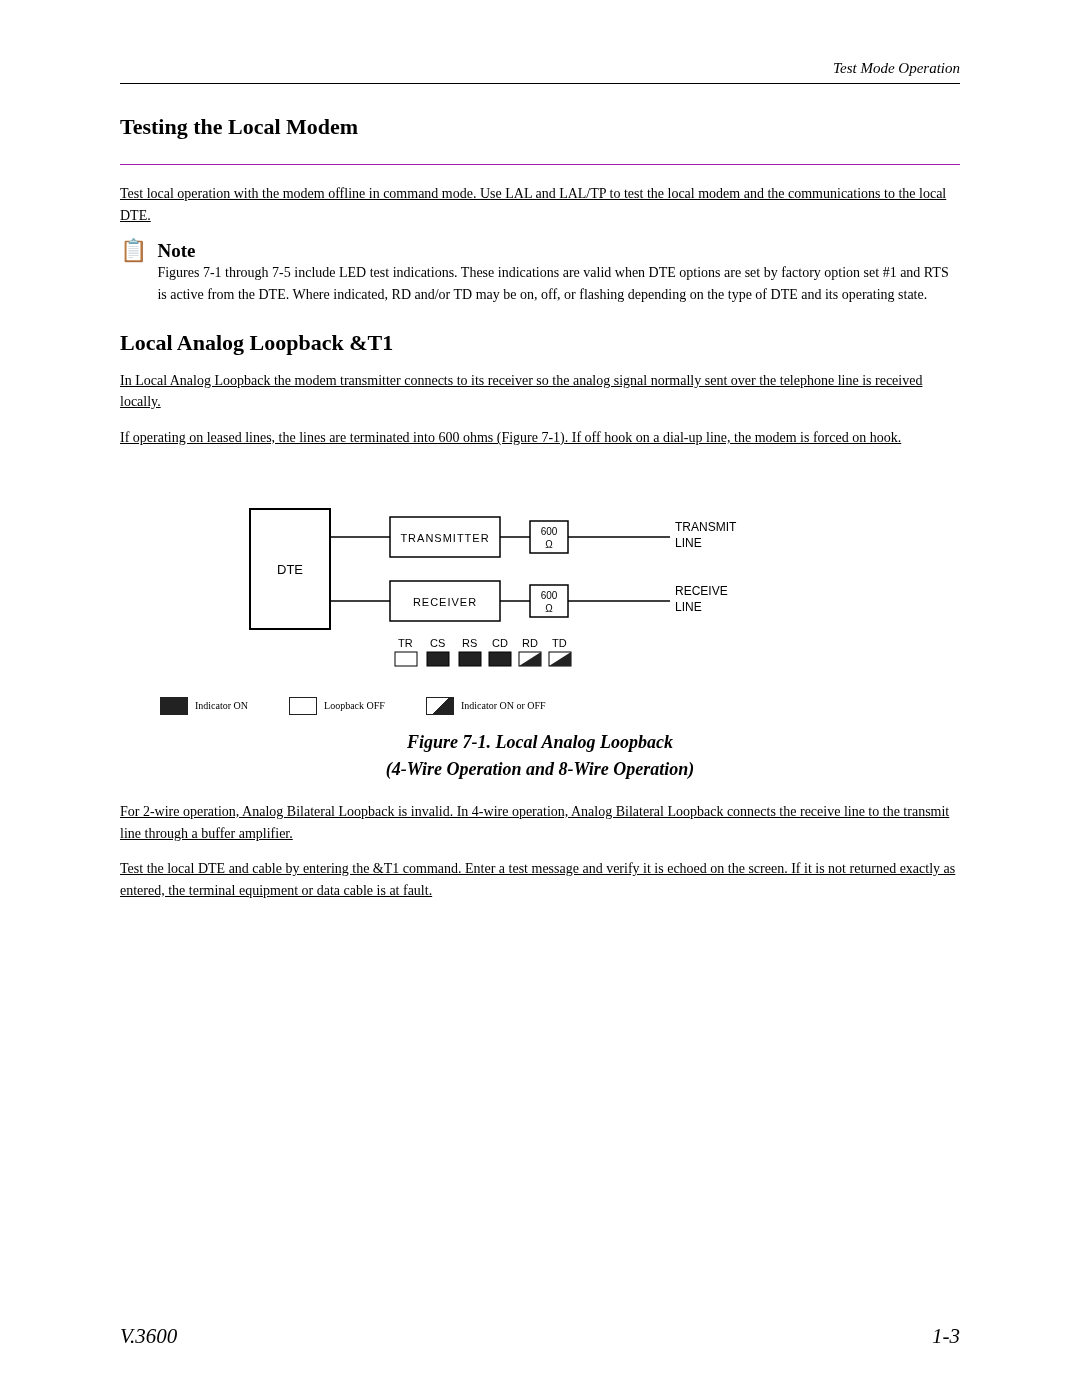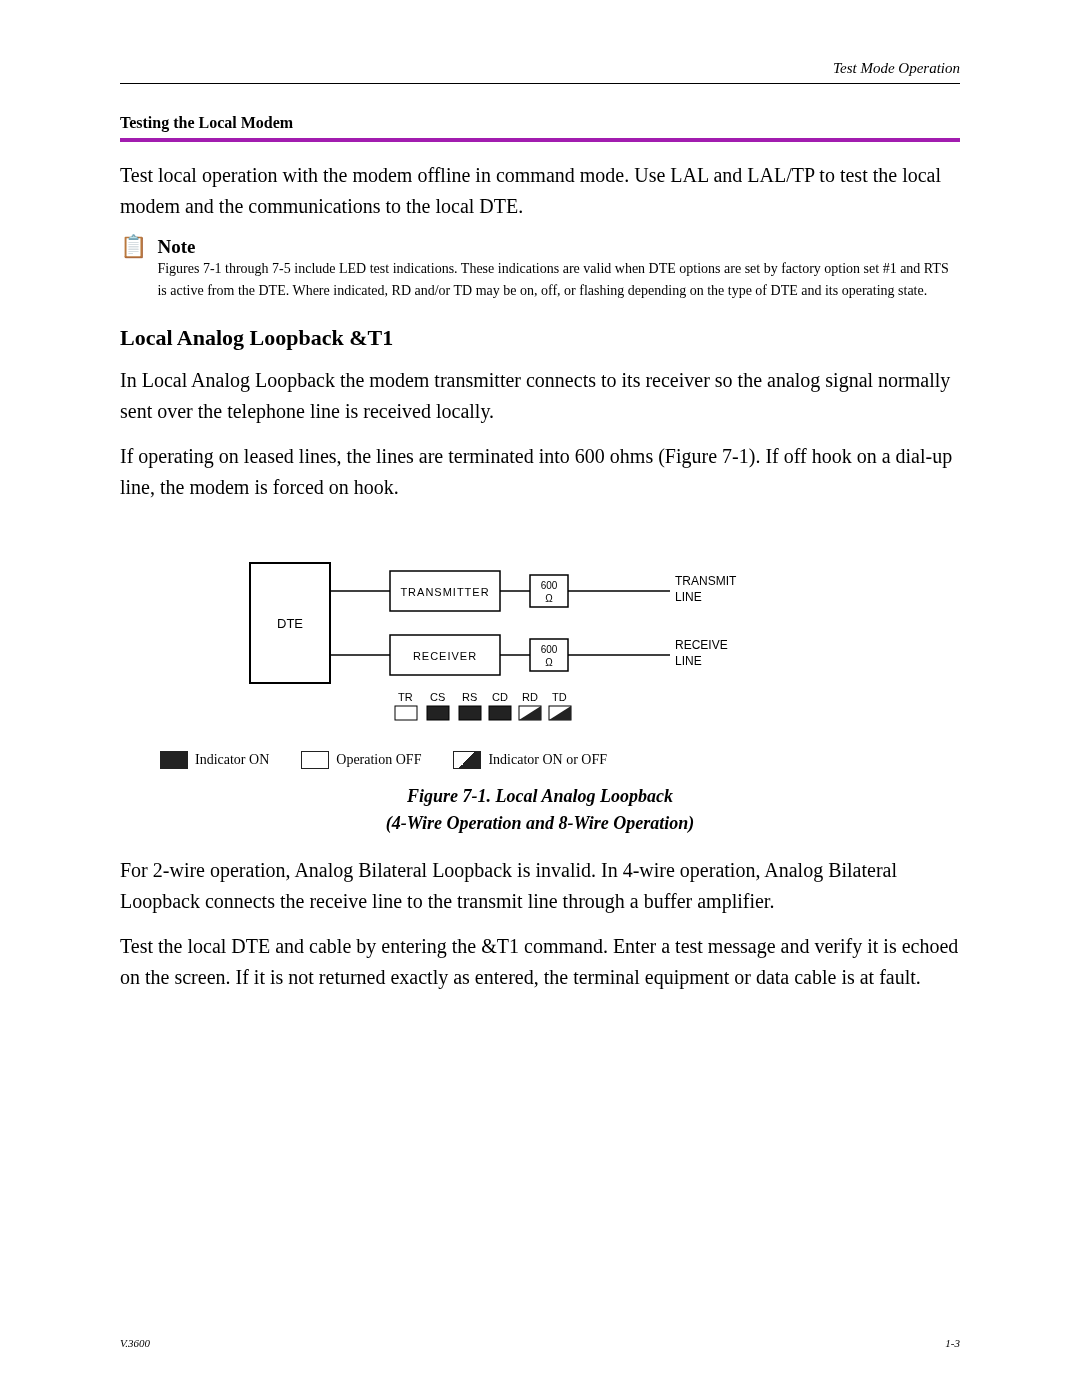--- a/index.html
+++ b/index.html
@@ -23,30 +23,31 @@
       justify-content: flex-end;
       border-bottom: 1px solid #000;
       padding-bottom: 6px;
       margin-bottom: 30px;
     }
     .header-title {
       font-style: italic;
       font-size: 15px;
     }
     .section-title {
-      font-size: 16px;
+      font-size: 22px;
       font-weight: bold;
       margin-bottom: 18px;
-      border-bottom: 4px solid #a21caf;
-      padding-bottom: 6px;
+      border-bottom: 1px solid #a21caf;
+      padding-bottom: 24px;
     }
     .body-text {
-      font-size: 20px;
+      font-size: 14px;
       line-height: 1.55;
       margin-bottom: 14px;
+      text-decoration: underline;
     }
     .note-block {
       display: flex;
       align-items: flex-start;
       margin-bottom: 18px;
     }
     .note-icon {
       font-size: 22px;
       margin-right: 10px;
       margin-top: -2px;
@@ -74,23 +75,23 @@
       align-items: flex-start;
     }
     .diagram-svg-wrap {
       width: 100%;
       display: flex;
       justify-content: center;
     }
     .legend-row {
       display: flex;
       align-items: center;
-      gap: 32px;
+      gap: 41px;
       margin: 8px 0 4px 40px;
-      font-size: 14px;
+      font-size: 10px;
     }
     .legend-item {
       display: flex;
       align-items: center;
       gap: 7px;
     }
     .legend-box-solid {
       width: 28px;
       height: 18px;
       background: #222;
@@ -120,21 +121,21 @@
       line-height: 1.5;
     }
     .footer {
       position: absolute;
       bottom: 48px;
       left: 0;
       right: 0;
       display: flex;
       justify-content: space-between;
       padding: 0 120px;
-      font-size: 11px;
+      font-size: 21px;
       font-style: italic;
       border-top: none;
     }
   </style>
 </head>
 <body>
 <div class="page">
 
   <div class="header">
     <span class="header-title">Test Mode Operation</span>
@@ -220,21 +221,21 @@
       </svg>
     </div>
 
     <div class="legend-row">
       <div class="legend-item">
         <div class="legend-box-solid"></div>
         <span>Indicator ON</span>
       </div>
       <div class="legend-item">
         <div class="legend-box-empty"></div>
-        <span>Operation OFF</span>
+        <span>Loopback OFF</span>
       </div>
       <div class="legend-item">
         <div class="legend-box-half"></div>
         <span>Indicator ON or OFF</span>
       </div>
     </div>
   </div>
 
   <div class="figure-caption">
     <span>Figure 7-1.  Local Analog Loopback</span><br>

